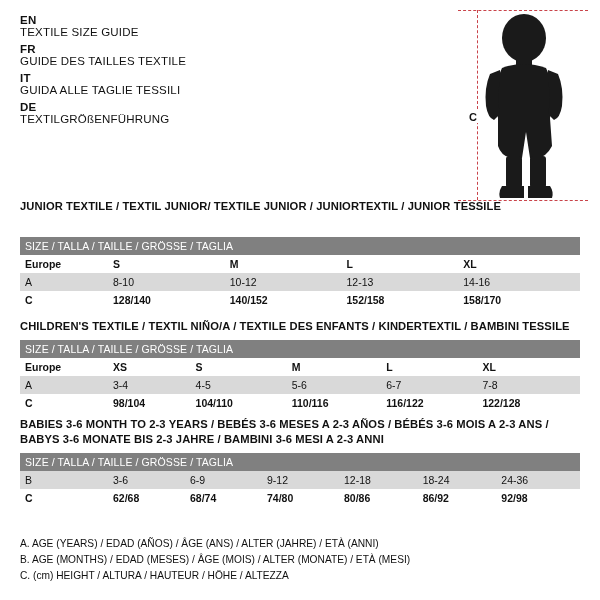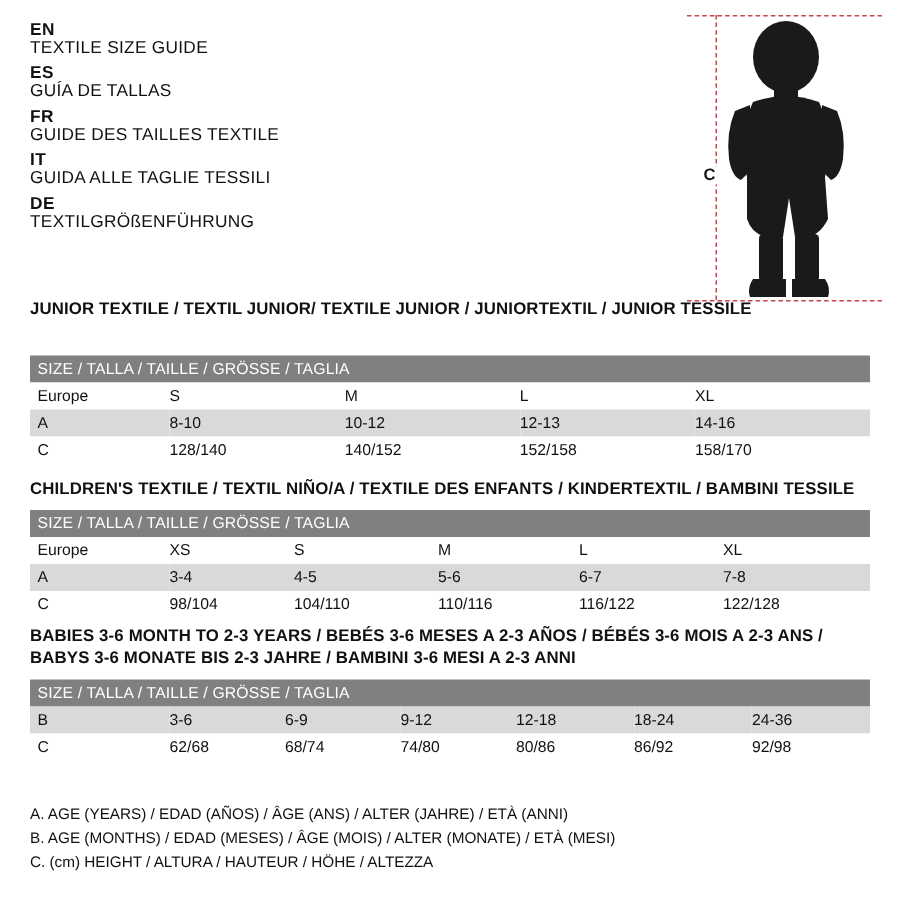--- a/index.html
+++ b/index.html
@@ -27,38 +27,34 @@
 
   
   .sec-title{position:absolute;left:20px;font-size:11.2px;font-weight:bold;letter-spacing:.1px;}
 
   
   table.size{position:absolute;left:20px;border-collapse:collapse;width:560px;font-size:10.5px;}
   table.size td{padding:3px 0 3px 0;}
   table.size tr.hdr{background:#808080;color:#ffffff;font-weight:normal;}
   table.size tr.hdr td{padding-left:5px;font-size:10.5px;letter-spacing:.1px;}
   table.size tr.shade{background:#d9d9d9;}
-  table.size tr.plain{background:#ffffff;}
+  table.size tr.plain{background:#ffffff;font-weight:bold;}
   table.size td.lbl{padding-left:5px;width:88px;}
 
   .legend{position:absolute;left:20px;font-size:10.2px;line-height:15px;}
 </style>
 </head>
 <body>
 
 <div class="page">
 
   <div class="lang-block">
     <div class="lang-row">
       <span class="lang-code">EN</span>
       <span class="lang-text">TEXTILE SIZE GUIDE</span>
-    </div>
-    <div class="lang-row">
-      <span class="lang-code">ES</span>
-      <span class="lang-text">GUÍA DE TALLAS</span>
     </div>
     <div class="lang-row">
       <span class="lang-code">FR</span>
       <span class="lang-text">GUIDE DES TAILLES TEXTILE</span>
     </div>
     <div class="lang-row">
       <span class="lang-code">IT</span>
       <span class="lang-text">GUIDA ALLE TAGLIE TESSILI</span>
     </div>
     <div class="lang-row">

